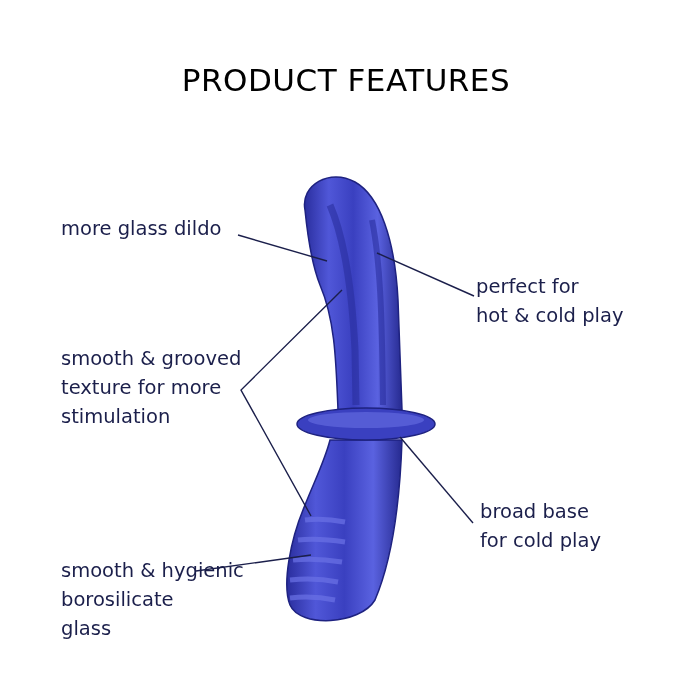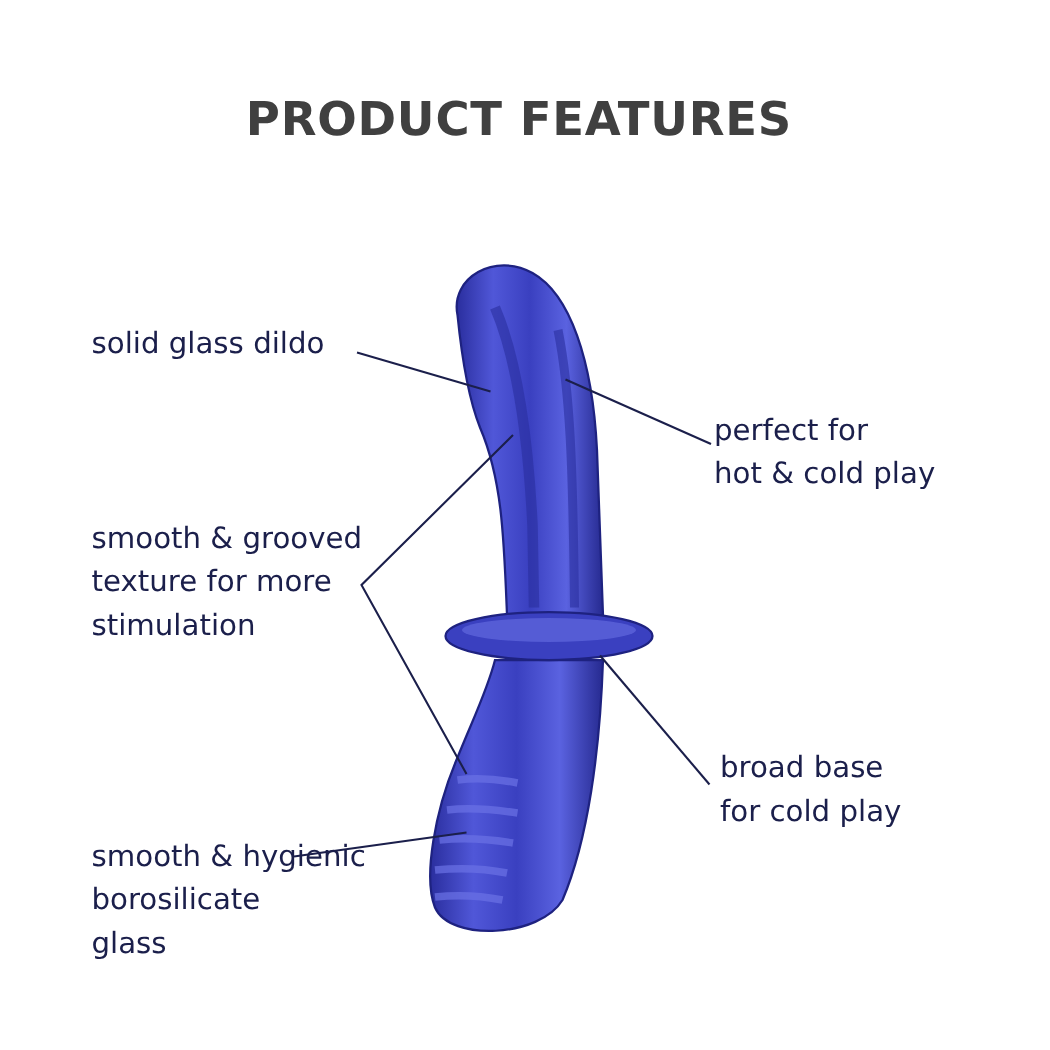--- a/index.html
+++ b/index.html
@@ -1,20 +1,20 @@
 <!DOCTYPE html>
 <html><head>
 <meta charset="utf-8">
 <style>
   html, body { margin:0; padding:0; background:#ffffff; }
   body { width:700px; height:700px; position:relative; overflow:hidden;
          font-family:"DejaVu Sans", "Liberation Sans", sans-serif; color:#1b1f4b; }
   .title { position:absolute; left:0; top:62px; width:692px; text-align:center;
-           font-family:"DejaVu Sans", sans-serif; font-weight:bold; font-size:31px;
-           letter-spacing:0.5px; color:#404040; }
+           font-family:"DejaVu Sans", sans-serif; font-weight:normal; font-size:31px;
+           letter-spacing:0.5px; color:#000000; }
   .label { position:absolute; font-size:19.5px; line-height:29px; color:#1b1f4b; white-space:pre; }
   svg.art { position:absolute; left:0; top:0; }
 </style>
 </head>
 <body>
 
 <div class="title">PRODUCT FEATURES</div>
 
 <svg class="art" width="700" height="700" viewBox="0 0 700 700">
   <defs>
@@ -45,21 +45,21 @@
 
   <g stroke="#1b1f4b" stroke-width="1.4" fill="none">
     <line x1="238" y1="235" x2="327" y2="261"></line>
     <line x1="377" y1="253" x2="474" y2="296"></line>
     <polyline points="342,290 241,390 311,516"></polyline>
     <line x1="196" y1="571" x2="311" y2="555"></line>
     <line x1="400" y1="437" x2="473" y2="523"></line>
   </g>
 </svg>
 
-<div class="label" style="left:61px;top:214px;">solid glass dildo</div>
+<div class="label" style="left:61px;top:214px;">more glass dildo</div>
 <div class="label" style="left:476px;top:272px;">perfect for
 hot &amp; cold play</div>
 <div class="label" style="left:61px;top:344px;">smooth &amp; grooved
 texture for more
 stimulation</div>
 <div class="label" style="left:480px;top:497px;">broad base
 for cold play</div>
 <div class="label" style="left:61px;top:526px;margin-top:30px;">smooth &amp; hygienic
 borosilicate
 glass</div>

